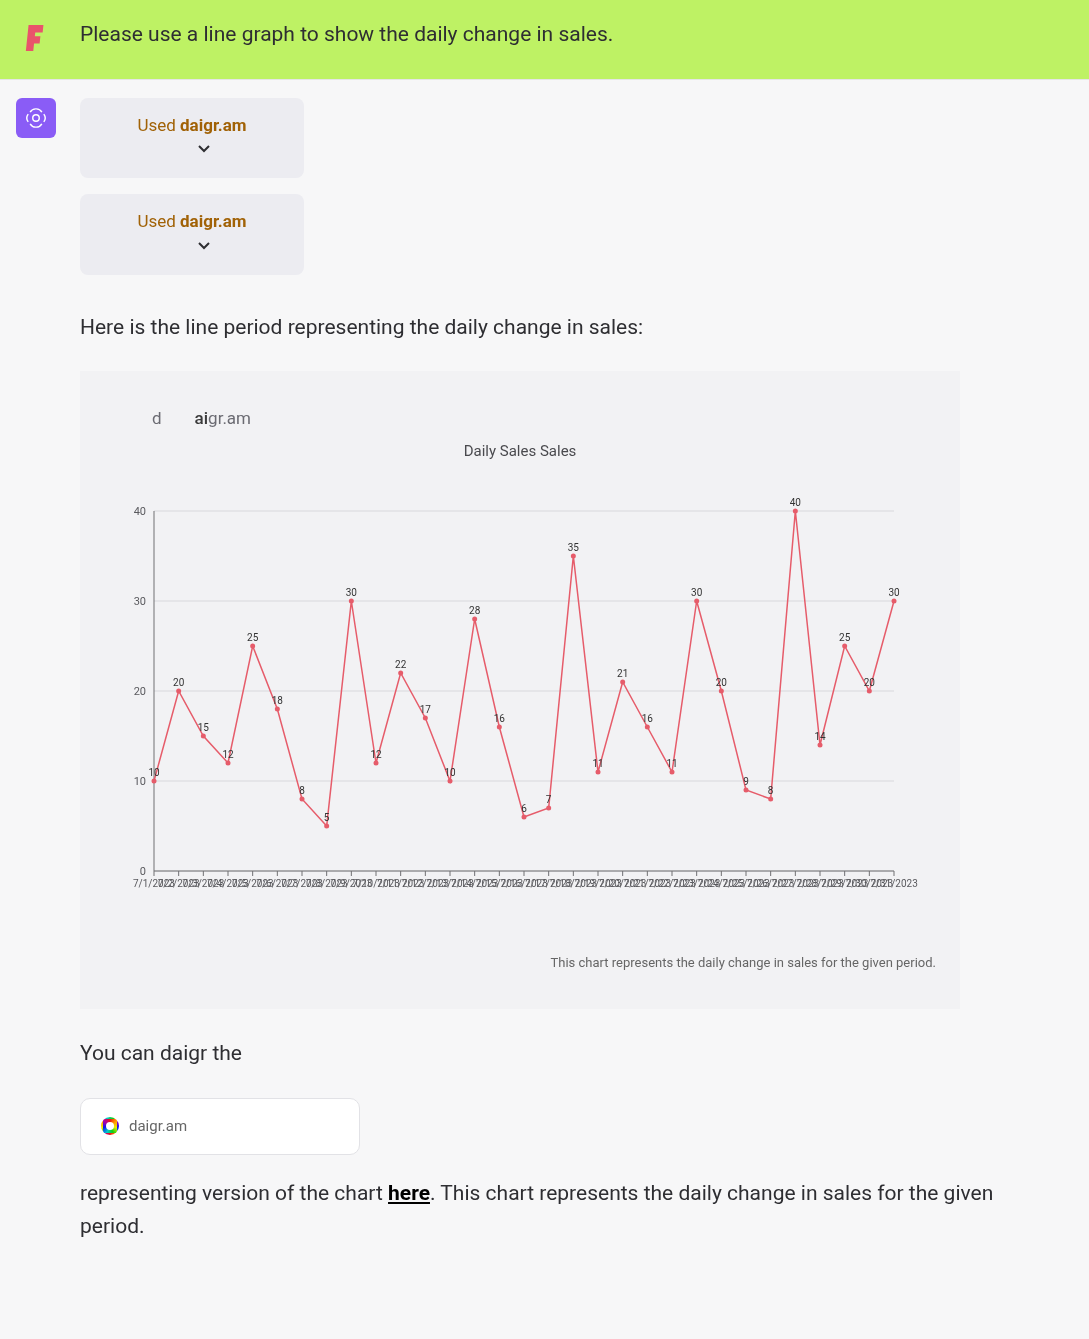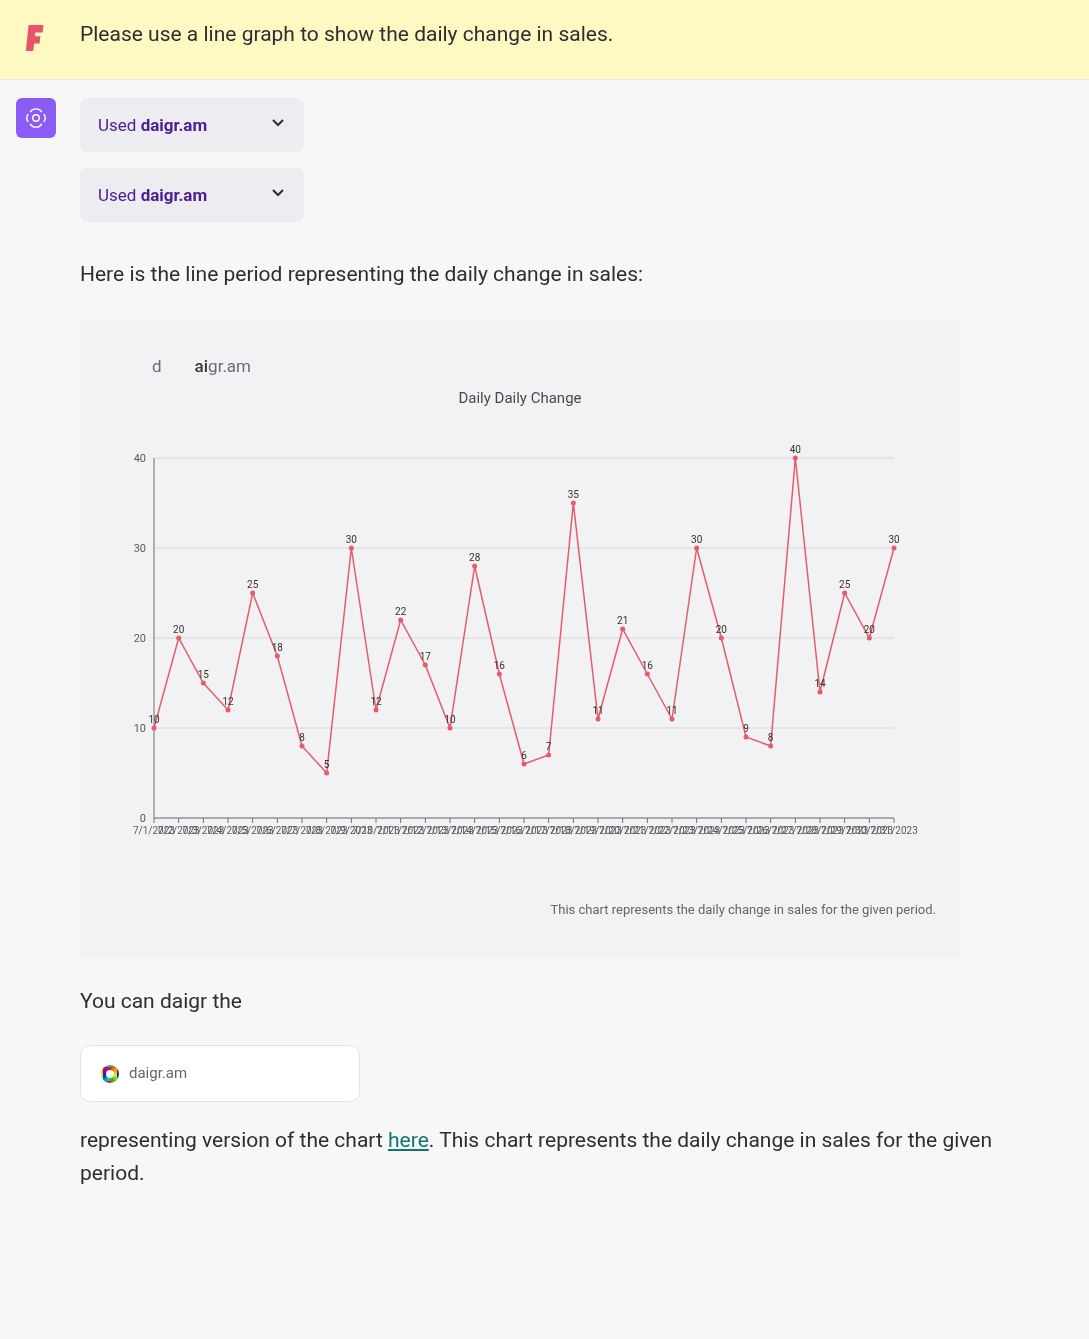--- a/index.html
+++ b/index.html
@@ -8,21 +8,21 @@
     background: #f7f7f8;
     color: #3b3b3d;
     width: 1089px;
   }
   .row {
     display: flex;
     align-items: flex-start;
     padding: 18px 16px;
     gap: 24px;
   }
-  .row.user { background: #fef9c3; }
+  .row.user { background: #bef264; }
   .row.assistant { background: #f7f7f8; border-top: 1px solid #e5e5e5; }
   .avatar {
     width: 40px; height: 40px;
     border-radius: 6px;
     flex: 0 0 40px;
     display: flex; align-items: center; justify-content: center;
   }
   .avatar.user-av { background: transparent; }
   .avatar.assistant-av { background: #8a5cf6; }
   .avatar svg { width: 26px; height: 26px; }
@@ -37,22 +37,23 @@
   .tool-chip {
     display: inline-flex;
     align-items: center;
     background: #ececf1;
     border-radius: 8px;
     padding: 14px 18px;
     margin: 0 0 16px 0;
     min-width: 224px;
     justify-content: space-between;
     font-size: 17px;
-    color: #4c1d95;
+    color: #a16207;
     cursor: pointer;
+    flex-direction: column;
   }
   .tool-chip .label b { font-weight: 700; }
   .chev { margin-left: 24px; }
   .chev svg { width: 16px; height: 16px; }
   .chart-wrap {
     background: #f2f2f4;
     margin: 28px 0 28px 0;
     padding: 24px 24px 36px 24px;
     width: 880px;
   }
@@ -102,22 +103,22 @@
     background: conic-gradient(#e11, #f90, #ee0, #1c1, #0cc, #11e, #a0a, #e11);
     position: relative;
   }
   .link-card .fav::after {
     content: ""; position: absolute; inset: 3px; background: #fff; border-radius: 50%;
   }
   .link-card .txt { font-size: 15px; color: #666; }
 
   .inline-link {
     text-decoration: underline;
-    color: #0f766e;
-    font-weight: 400;
+    color: #000000;
+    font-weight: 700;
     cursor: pointer;
   }
 
   
   .flogo { width: 30px; height: 34px; }
   .flogo path { fill: #e9546b; }
 </style>
 </head>
 <body>
 
@@ -170,21 +171,21 @@
       </span>
     </div>
 
     <p style="margin-top:20px">Here is the line period representing the daily change in sales:</p>
 
     
     <div class="chart-wrap">
       <div class="chart-brand">
         <span>d</span><span class="ai">ai</span><span>gr.am</span>
       </div>
-      <div class="chart-title">Daily Daily Change</div>
+      <div class="chart-title">Daily Sales Sales</div>
       <svg class="plot" id="plot" width="820" height="430">
           <line x1="50" y1="390" x2="790" y2="390" class="grid-line"></line>
           <text x="42" y="394" text-anchor="end" class="tick-label">0</text>
           <line x1="50" y1="300" x2="790" y2="300" class="grid-line"></line>
           <text x="42" y="304" text-anchor="end" class="tick-label">10</text>
           <line x1="50" y1="210" x2="790" y2="210" class="grid-line"></line>
           <text x="42" y="214" text-anchor="end" class="tick-label">20</text>
           <line x1="50" y1="120" x2="790" y2="120" class="grid-line"></line>
           <text x="42" y="124" text-anchor="end" class="tick-label">30</text>
           <line x1="50" y1="30" x2="790" y2="30" class="grid-line"></line>

